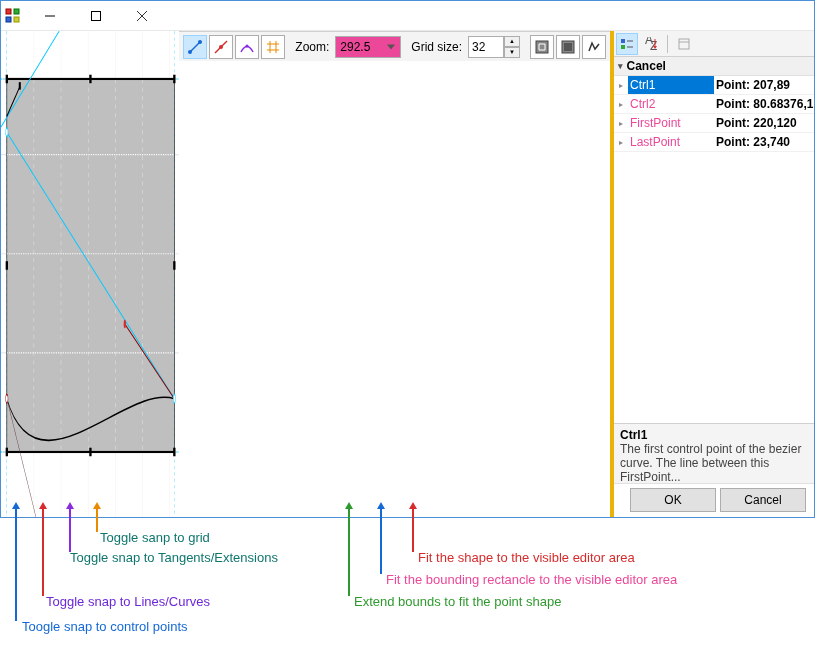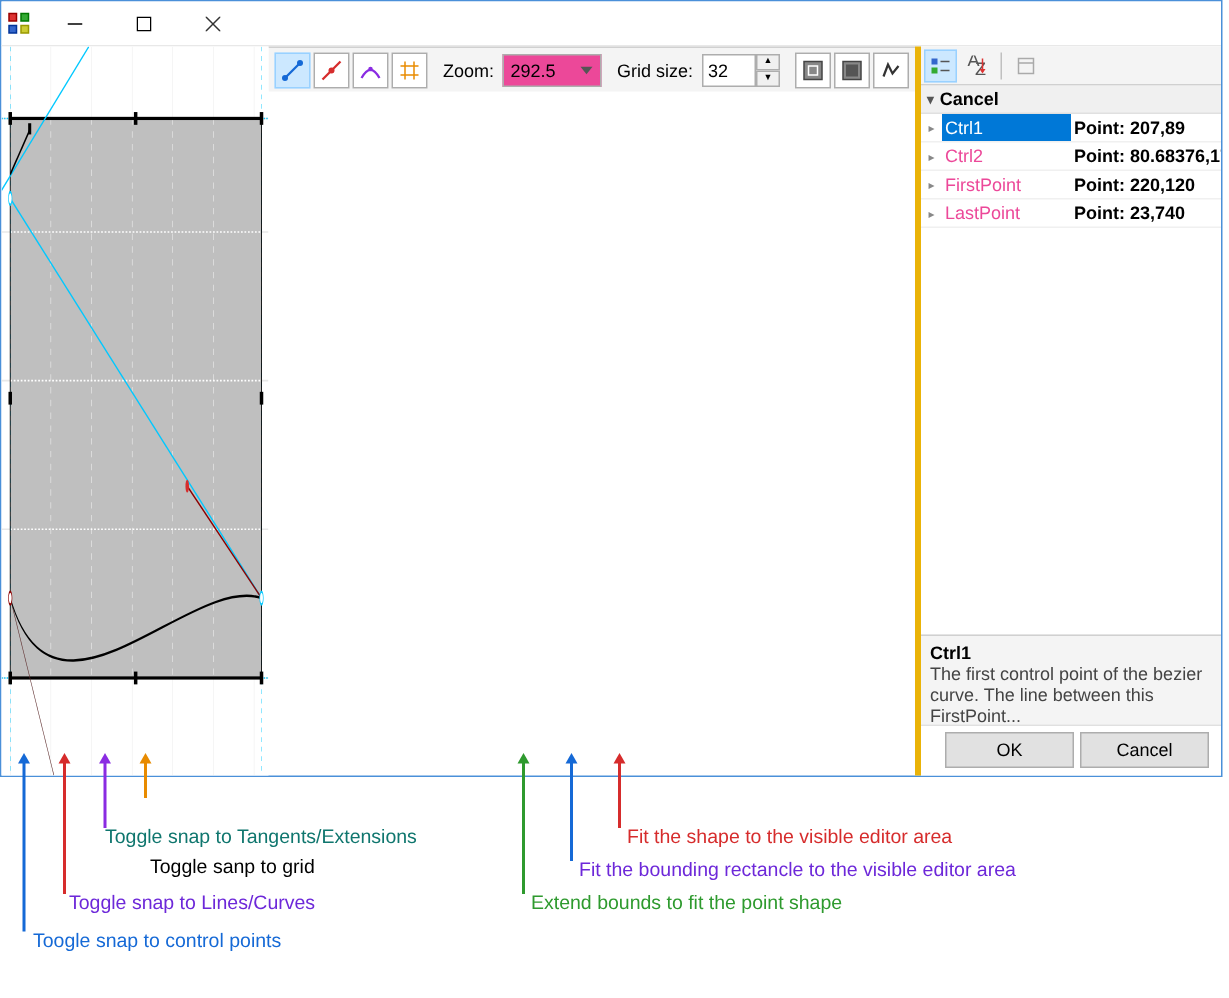--- a/index.html
+++ b/index.html
@@ -295,23 +295,23 @@
     <div class="arrow-head" style="left: 12px; top: 502px; border-bottom: 7px solid rgb(21, 105, 214);"></div>
     <div class="anno" style="left: 22px; top: 619px; color: rgb(21, 105, 214);">Toogle snap to control points</div>
     <div class="arrow-line" style="left: 42px; top: 508px; height: 88px; background: rgb(214, 44, 44);"></div>
     <div class="arrow-head" style="left: 39px; top: 502px; border-bottom: 7px solid rgb(214, 44, 44);"></div>
     <div class="anno" style="left: 46px; top: 594px; color: #6d28d9;">Toggle snap to Lines/Curves</div>
     <div class="arrow-line" style="left: 69px; top: 508px; height: 44px; background: rgb(138, 43, 226);"></div>
     <div class="arrow-head" style="left: 66px; top: 502px; border-bottom: 7px solid rgb(138, 43, 226);"></div>
     <div class="anno" style="left: 70px; top: 550px; color: #0f766e;">Toggle snap to Tangents/Extensions</div>
     <div class="arrow-line" style="left: 96px; top: 508px; height: 24px; background: rgb(232, 139, 0);"></div>
     <div class="arrow-head" style="left: 93px; top: 502px; border-bottom: 7px solid rgb(232, 139, 0);"></div>
-    <div class="anno" style="left: 100px; top: 530px; color: #000000; margin-top: 40px;">Toggle sanp to grid</div>
+    <div class="anno" style="left: 100px; top: 530px; color: #0f766e;">Toggle sanp to grid</div>
     <div class="arrow-line" style="left: 348px; top: 508px; height: 88px; background: rgb(46, 154, 46);"></div>
     <div class="arrow-head" style="left: 345px; top: 502px; border-bottom: 7px solid rgb(46, 154, 46);"></div>
     <div class="anno" style="left: 354px; top: 594px; color: rgb(46, 154, 46);">Extend bounds to fit the point shape</div>
     <div class="arrow-line" style="left: 380px; top: 508px; height: 66px; background: rgb(21, 105, 214);"></div>
     <div class="arrow-head" style="left: 377px; top: 502px; border-bottom: 7px solid rgb(21, 105, 214);"></div>
-    <div class="anno" style="left: 386px; top: 572px; color: #6d28d9;">Fit the bounding rectancle to the visible editor area</div>
+    <div class="anno" style="left: 386px; top: 572px; color: #ec4899;">Fit the bounding rectancle to the visible editor area</div>
     <div class="arrow-line" style="left: 412px; top: 508px; height: 44px; background: rgb(214, 44, 44);"></div>
     <div class="arrow-head" style="left: 409px; top: 502px; border-bottom: 7px solid rgb(214, 44, 44);"></div>
     <div class="anno" style="left: 418px; top: 550px; color: rgb(214, 44, 44);">Fit the shape to the visible editor area</div>
   </div>
 
 </body></html>

